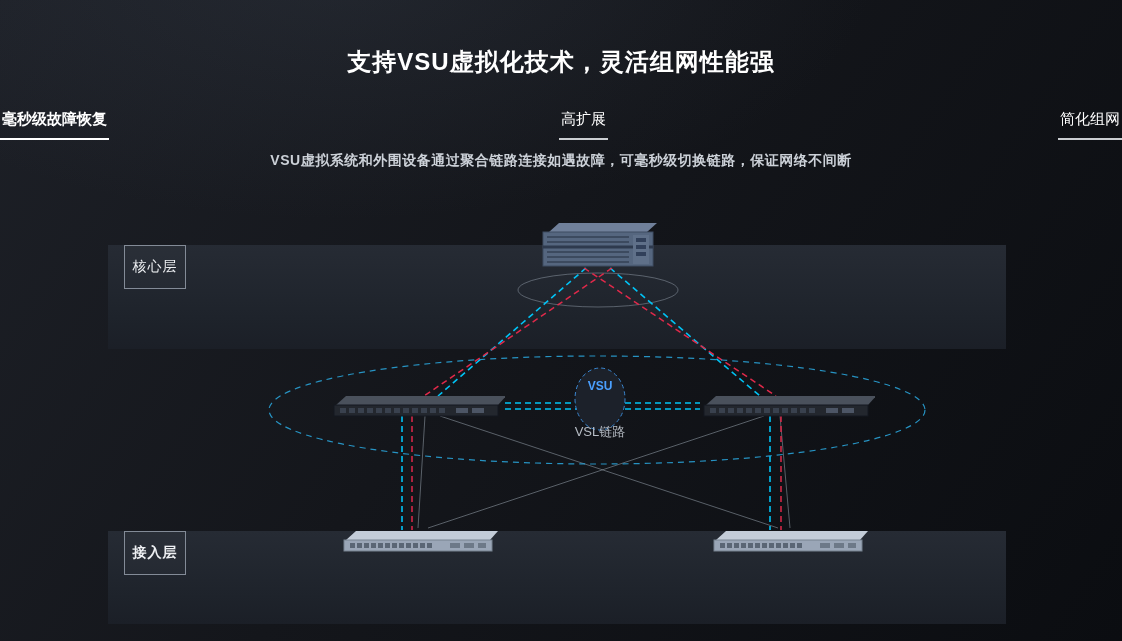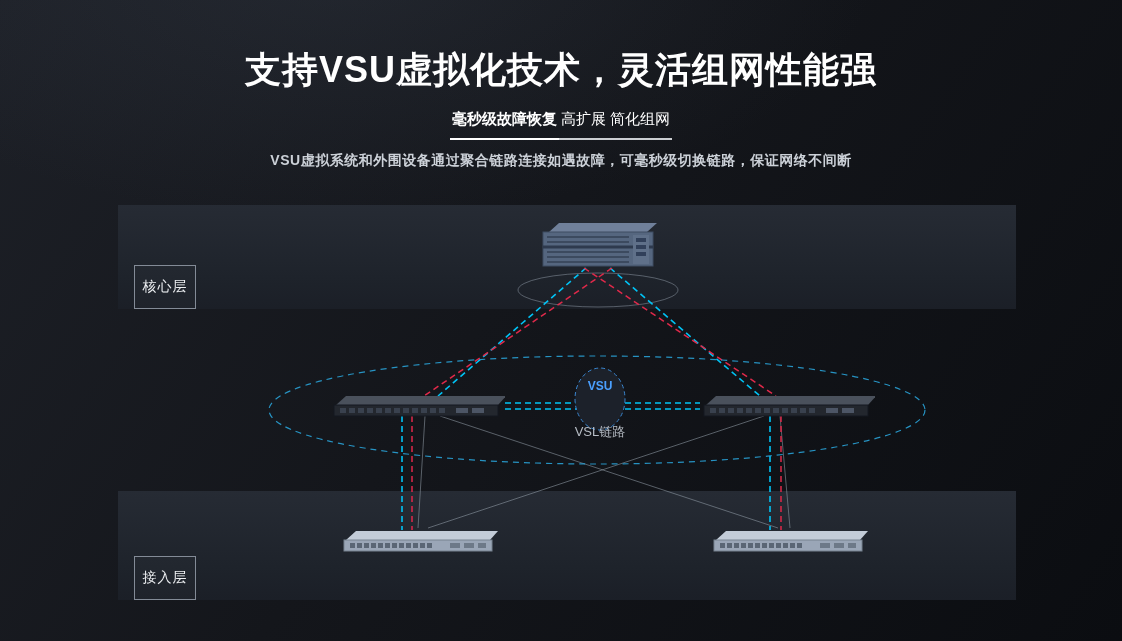--- a/index.html
+++ b/index.html
@@ -15,30 +15,31 @@
       radial-gradient(ellipse 900px 420px at 30% -5%, rgba(70,80,95,0.22), rgba(0,0,0,0) 60%),
       linear-gradient(125deg, #1d2027 0%, #14161b 45%, #0b0d11 100%);
   }
 
   
   .page-title {
     position: absolute;
     top: 46px; left: 0; width: 100%;
     text-align: center;
     color: #ffffff;
-    font-size: 36px;
+    font-size: 24px;
     font-weight: bold;
     letter-spacing: 1px;
   }
 
   .tab-bar {
     position: absolute;
     top: 110px; left: 0; width: 100%;
     display: flex;
-    justify-content: center;
+    justify-content: space-between;
+    gap: 38px;
   }
   .tab {
     color: #ffffff;
     font-size: 15px;
     padding: 0 2px 9px 2px;
     border-bottom: 2px solid rgba(235,238,242,0.85);
     cursor: pointer;
     white-space: nowrap;
   }
   .tab.active {
@@ -52,30 +53,31 @@
     text-align: center;
     color: #ccd1d8;
     font-size: 14px;
     letter-spacing: 0.5px;
     font-weight: bold;
   }
 
   
   .band {
     position: absolute;
-    left: 118px;
+    left: 108px;
     width: 898px;
     background: linear-gradient(180deg, #262b34 0%, #1e232b 70%, #1b1f27 100%);
     display: flex;
-    align-items: flex-end;
+    align-items: flex-start;
     padding-left: 16px;
+    margin-top: 40px;
   }
   .band-core      { top: 205px; height: 104px; }
   .band-aggr      { top: 349px; height: 107px; }
-  .band-access    { top: 491px; height: 109px; }
+  .band-access    { top: 491px; height: 93px; font-weight: bold; }
 
   .layer-label {
     width: 62px;
     height: 44px;
     border: 1px solid #838b97;
     color: #eef0f3;
     font-size: 14px;
     letter-spacing: 1px;
     display: flex;
     align-items: center;

